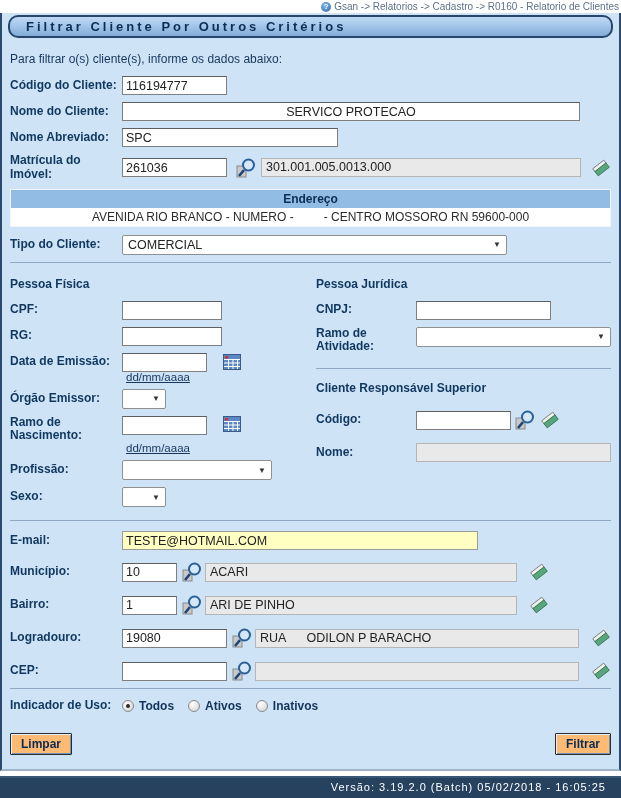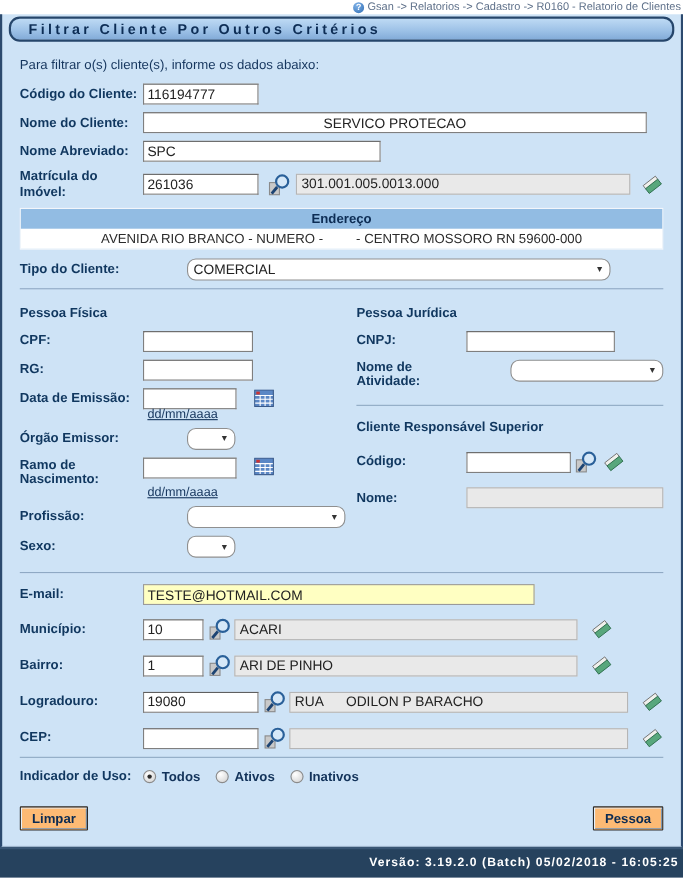--- a/index.html
+++ b/index.html
@@ -25,43 +25,43 @@
     border-left:2px solid #2c4a6e; border-right:2px solid #2c4a6e;
     border-bottom:2px solid #9db4cb; overflow:hidden;
   }
   .titlebar {
     margin:2px 6px 0 6px; height:23px;
     border:2px solid #26466b; border-radius:10px;
     background:linear-gradient(#bedaf4 0%, #9ec2e7 55%, #82abd8 100%);
     display:flex; align-items:center; padding-left:16px;
     color:#0d2d55; font-size:13px; font-weight:bold; letter-spacing:3px;
   }
-  .content { padding:0 16px; font-size:12px; color:#13345c; }
+  .content { padding:0 8px; font-size:12px; color:#13345c; }
   .intro { margin:14px 0 10px 0; color:#16365e; }
 
   .row { display:flex; align-items:center; margin-bottom:7px; }
   .row.top-align { align-items:flex-start; }
   .lbl { width:112px; flex:none; font-weight:bold; color:#10375f; line-height:1.15; }
   .lbl-r { width:100px; flex:none; font-weight:bold; color:#10375f; line-height:1.15; }
   .sec-h { font-weight:bold; color:#10375f; margin:4px 0 10px 0; }
 
   input.txt {
     height:19px; border:1px solid #7f7f7f; border-top-color:#5f5f5f;
     padding:0 3px; font:12.5px "Liberation Sans", sans-serif; color:#222;
     background:#fff;
   }
   input.yellow { background:#ffffc2; border-color:#9a9a9a; }
   .ro {
     background:#e9e9e9; border:1px solid #b5b5b5; height:19px; line-height:17px;
     padding:0 4px; font-size:12.5px; color:#222; white-space:pre; overflow:hidden;
   }
   .sel {
-    background:#fff; border:1px solid #8f8f8f; border-radius:8px; height:20px;
+    background:#fff; border:1px solid #8f8f8f; border-radius:2px; height:20px;
     display:flex; align-items:center; justify-content:space-between;
-    padding:0 5px; font-size:12.5px; color:#222; cursor:default;margin-left:40px;
+    padding:0 5px; font-size:12.5px; color:#222; cursor:default;
   }
   .sel .arrow { font-size:8px; color:#333; margin-left:6px; }
 
   .icon-btn { display:inline-flex; align-items:center; cursor:pointer; flex:none; }
   .hint { margin:-4px 0 6px 116px; font-size:11.5px; color:#16365e;text-decoration:underline; }
 
   
   .end-table { border:1px solid #f2f6fb; margin:2px 0 8px 0; }
   .end-head {
     background:#92bce3; text-align:center; font-weight:bold; color:#0d2d55;
@@ -92,24 +92,24 @@
   
   .btn-row { display:flex; justify-content:space-between; margin-top:20px; }
   button.btn {
     background:#fdba74; color:#0a2a52; font:bold 12px "Liberation Sans", sans-serif;
     border:1px solid #2b2b2b; border-radius:1px; padding:3px 10px; cursor:pointer;
     box-shadow:inset 1px 1px 0 #e4f0fb, inset -1px -1px 0 #7095ba;
   }
 
   
   .footer {
-    position:absolute; bottom:0; left:0; right:0; height:28px;
+    position:absolute; bottom:0; left:0; right:0; height:22px;
     background:#26425e; box-shadow:inset 0 2px 0 #3a5775;
     display:flex; align-items:center; justify-content:flex-end;
-    padding-right:4px; color:#ffffff; font-size:11px; font-weight:bold;
+    padding-right:15px; color:#ffffff; font-size:11px; font-weight:normal;
     letter-spacing:1px;
   }
   svg { display:block; }
 </style>
 </head>
 <body>
 
 <div class="topbar">
   <span class="help-ball">?</span>
   <span>Gsan -&gt; Relatorios -&gt; Cadastro -&gt; R0160 - Relatorio de Clientes</span>
@@ -239,21 +239,21 @@
 
       <div class="col-r">
         <div class="sec-h">Pessoa Jurídica</div>
 
         <div class="row">
           <span class="lbl-r">CNPJ:</span>
           <input class="txt" style="width: 135px;">
         </div>
 
         <div class="row top-align">
-          <span class="lbl-r">Nome de Atividade:</span>
+          <span class="lbl-r">Ramo de Atividade:</span>
           <div class="sel" style="flex:1">
             <span></span>
             <span class="arrow">▼</span>
           </div>
         </div>
 
         <hr class="hr" style="margin-top:14px">
 
         <div class="sec-h" style="margin-top:12px">Cliente Responsável Superior</div>
 
@@ -382,20 +382,20 @@
       <span class="radio checked"></span>
       <span class="radio-lbl">Todos</span>
       <span class="radio"></span>
       <span class="radio-lbl">Ativos</span>
       <span class="radio"></span>
       <span class="radio-lbl">Inativos</span>
     </div>
 
     <div class="btn-row">
       <button class="btn">Limpar</button>
-      <button class="btn">Pessoa</button>
+      <button class="btn">Filtrar</button>
     </div>
   </div>
 </div>
 
 <div class="footer">
   <span>Versão: 3.19.2.0 (Batch) 05/02/2018 - 16:05:25</span>
 </div>
 
 </body></html>

